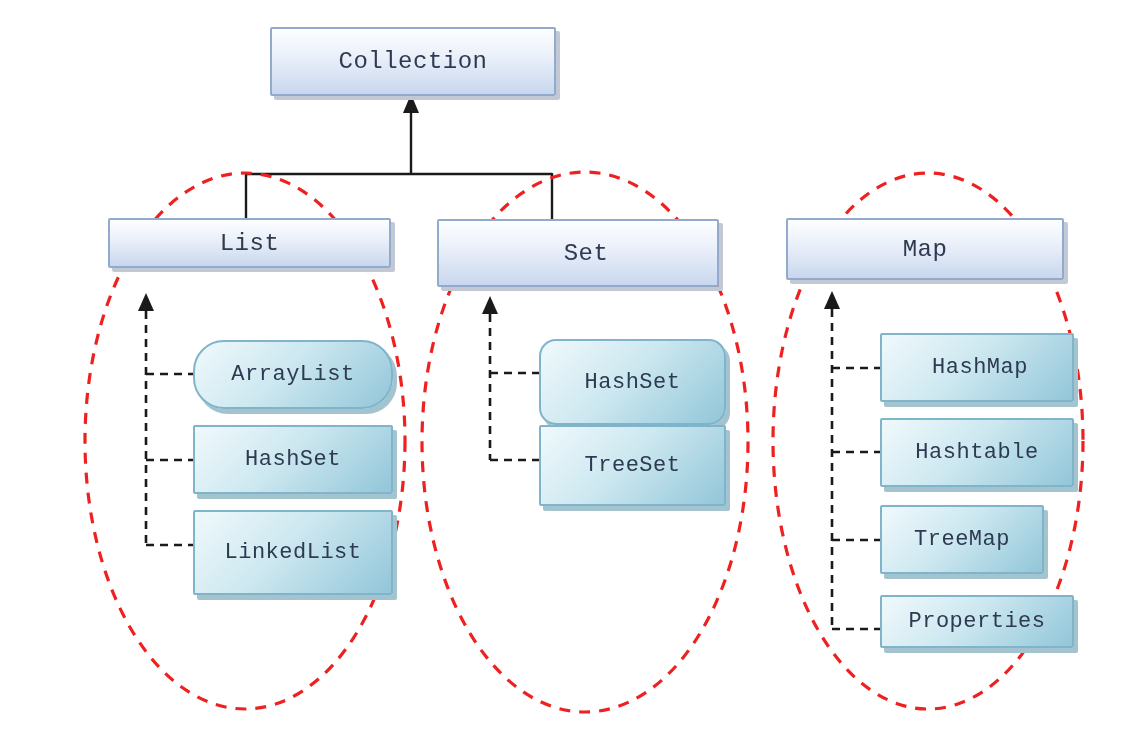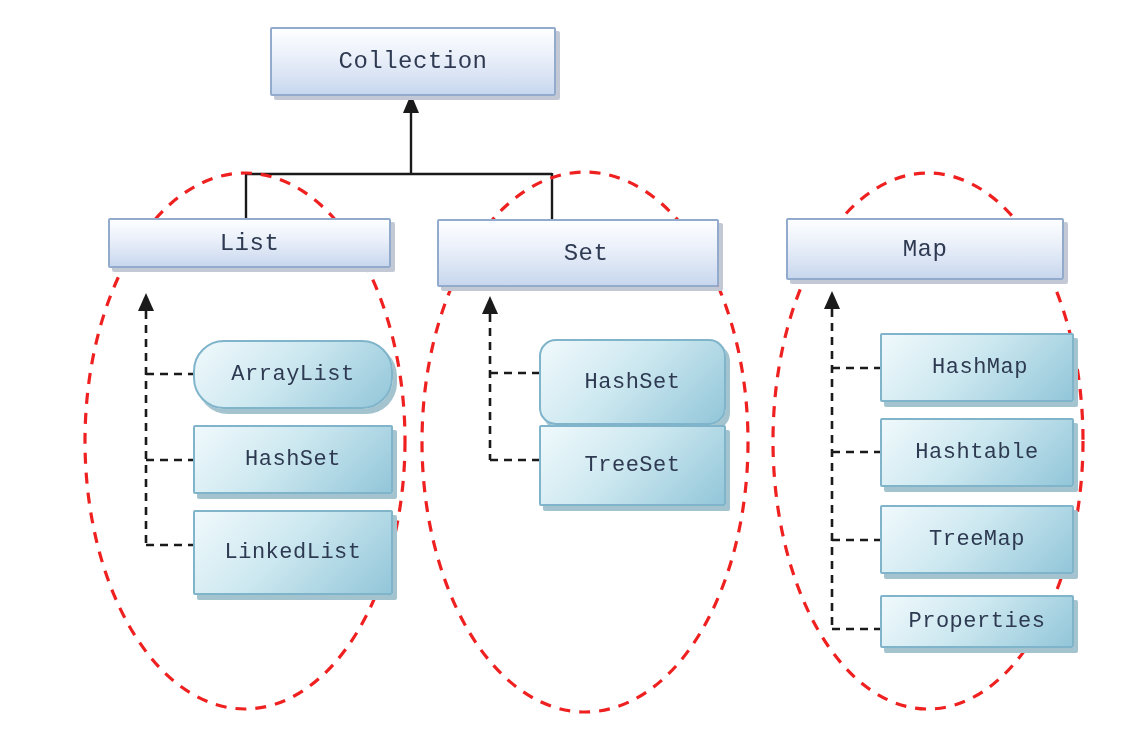--- a/index.html
+++ b/index.html
@@ -124,20 +124,20 @@
 
   <div class="node parent" style="left:786px; top:218px; width:278px; height:62px;">
     <span>Map</span>
   </div>
   <div class="node child" style="left:880px; top:333px; width:194px; height:69px;padding-left:6px;">
     <span>HashMap</span>
   </div>
   <div class="node child" style="left:880px; top:418px; width:194px; height:69px;">
     <span>Hashtable</span>
   </div>
-  <div class="node child" style="left:880px; top:505px; width:194px; height:69px;">
+  <div class="node child" style="left:880px; top:505px; width:164px; height:69px;">
     <span>TreeMap</span>
   </div>
   <div class="node child" style="left:880px; top:595px; width:194px; height:53px;">
     <span>Properties</span>
   </div>
 
 </div>
 
 </body></html>

